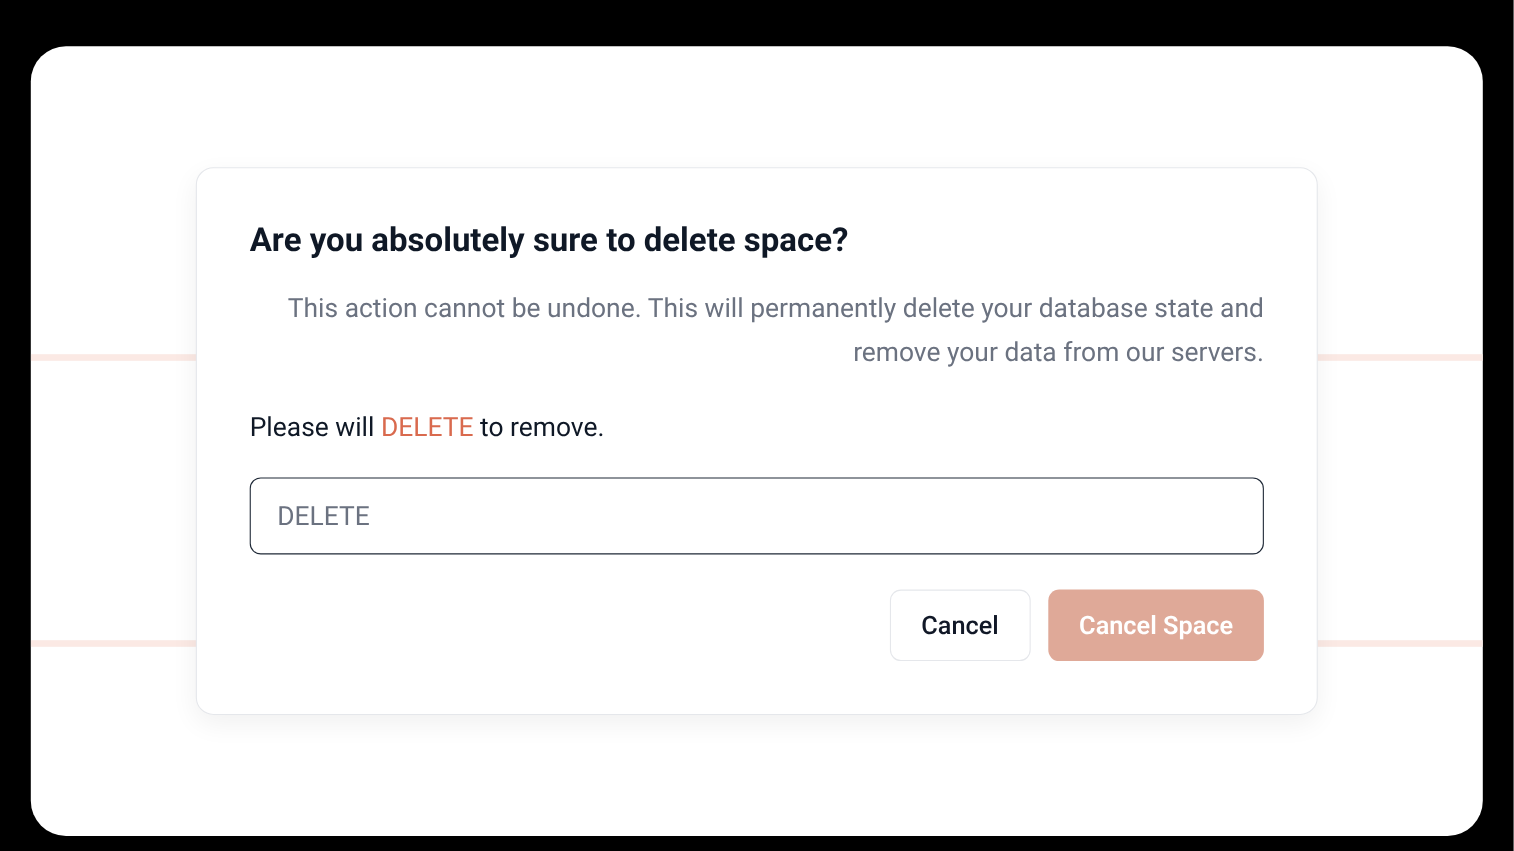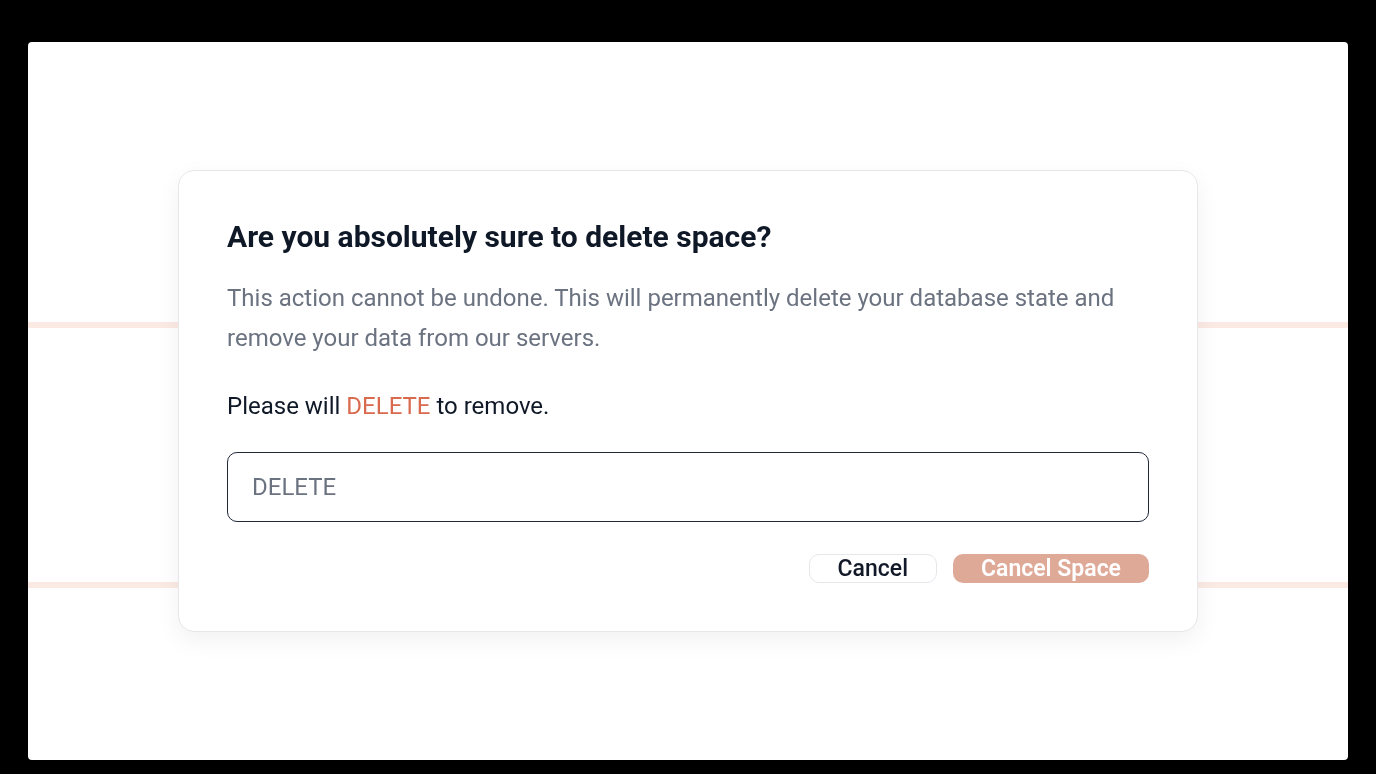--- a/index.html
+++ b/index.html
@@ -14,21 +14,21 @@
       width: 1376px;
       height: 774px;
       display: flex;
       align-items: center;
       justify-content: center;
       padding: 28px;
     }
     
     .outer-panel {
       background: #ffffff;
-      border-radius: 4px;
+      border-radius: 32px;
       width: 100%;
       height: 100%;
       position: relative;
       overflow: hidden;
       display: flex;
       align-items: center;
       justify-content: center;
       margin-top: 28px;
     }
     
@@ -65,20 +65,21 @@
       color: #0f1826;
       margin-bottom: 24px;
       line-height: 1.2;
     }
     
     .dialog-description {
       font-size: 24px;
       color: #6b7280;
       line-height: 1.65;
       margin-bottom: 32px;
+      text-align: right;
     }
     
     .confirm-prompt {
       font-size: 24px;
       color: #0f1826;
       margin-bottom: 28px;
       line-height: 1.4;
     }
     
     .confirm-keyword {
@@ -101,21 +102,21 @@
       color: #6b7280;
     }
     
     .button-row {
       display: flex;
       justify-content: flex-end;
       gap: 16px;
     }
     
     .btn {
-      padding: 2px 28px;
+      padding: 20px 28px;
       font-size: 23px;
       font-weight: 500;
       border-radius: 10px;
       cursor: pointer;
       font-family: inherit;
       line-height: 1;
     }
     
     .btn-cancel {
       background: #ffffff;

